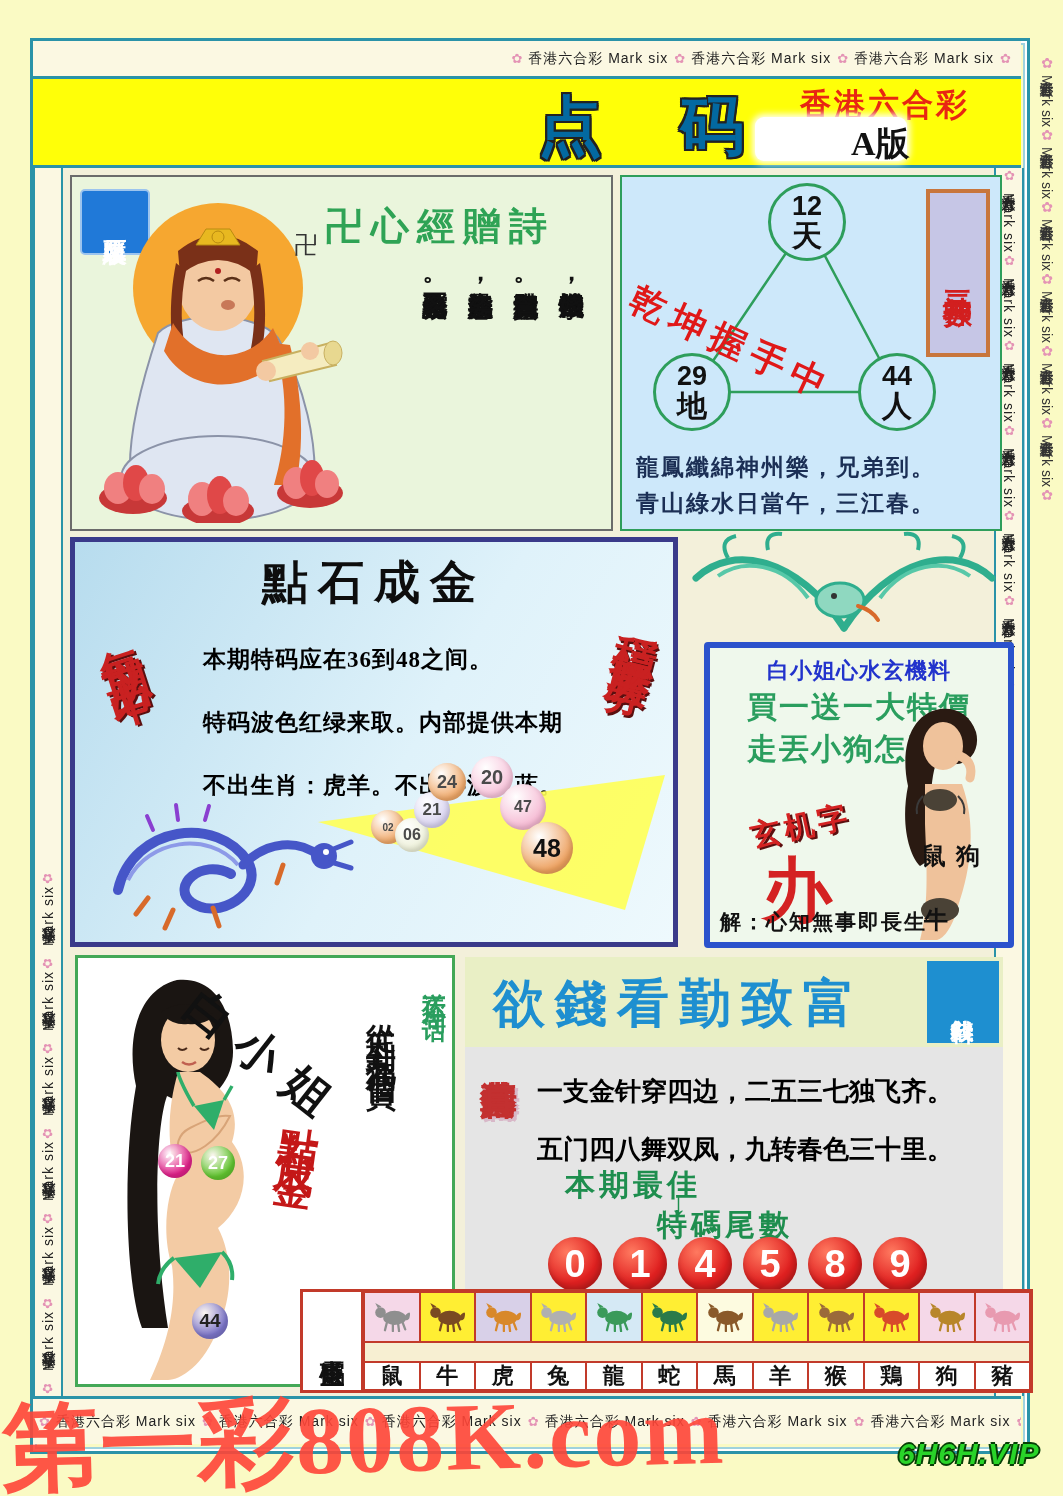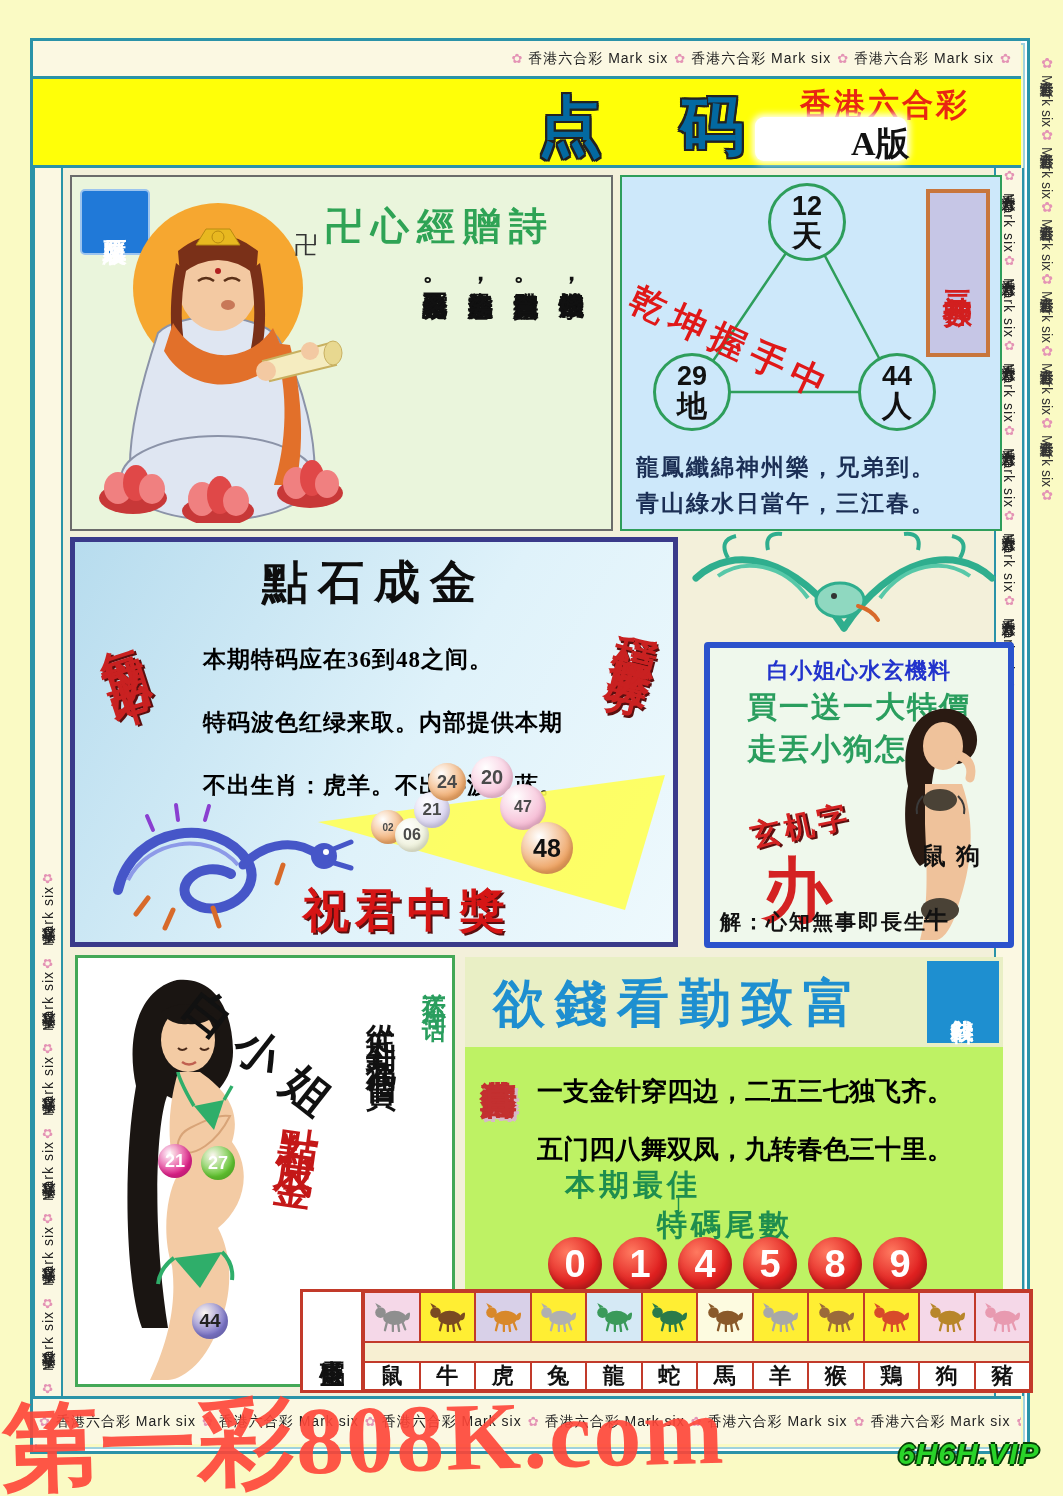--- a/index.html
+++ b/index.html
@@ -96,21 +96,21 @@
                font-weight:900;color:#c41818;letter-spacing:14px;transform:rotate(8deg);font-family:"Liberation Serif","DejaVu Serif",serif;}
   .girl-advice{position:absolute;left:282px;top:42px;writing-mode:vertical-rl;text-orientation:upright;font-size:30px;color:#111;
                letter-spacing:10px;font-family:"Liberation Serif","DejaVu Serif",serif;font-weight:700;}
   .girl-gift{position:absolute;left:340px;top:16px;writing-mode:vertical-rl;text-orientation:upright;font-size:24px;
              font-weight:900;color:#2a9e5e;letter-spacing:6px;}
   
   .fortune-title{left:465px;top:957px;width:538px;height:90px;background:#e9efc5;}
   .fortune-title .ttl{position:absolute;left:28px;top:12px;font-size:52px;font-weight:900;color:#1e8fd0;letter-spacing:10px;}
   .fortune-corner{position:absolute;right:4px;top:4px;width:72px;height:82px;background:#1e8fd0;color:#fff;font-size:23px;
                   font-weight:900;writing-mode:vertical-rl;text-orientation:upright;display:flex;align-items:center;justify-content:center;}
-  .fortune-content{left:465px;top:1047px;width:538px;height:242px;background:#bef264;}
+  .fortune-content{left:465px;top:1047px;width:538px;height:242px;background:#e5e5e5;}
   .fortune-side{position:absolute;left:4px;top:4px;width:58px;writing-mode:vertical-rl;text-orientation:upright;
                 font-size:37px;font-weight:900;color:#c33030;text-shadow:3px 3px 0 #d8b8c8;line-height:58px;}
   .fortune-verse{position:absolute;left:72px;top:16px;font-size:26px;font-weight:900;color:#000;line-height:58px;
                  font-family:"Liberation Serif","DejaVu Serif",serif;}
   .fgreen{position:absolute;font-size:30px;font-weight:900;color:#1e8e4e;font-family:"Liberation Serif","DejaVu Serif",serif;letter-spacing:4px;}
   .tailball{position:absolute;top:190px;width:54px;height:54px;border-radius:50%;color:#fff;font-size:38px;font-weight:900;
             display:flex;align-items:center;justify-content:center;box-shadow:inset -2px -4px 6px rgba(0,0,0,.25);}
   
   .zodiac{left:300px;top:1289px;width:733px;height:104px;border:3px solid #c23a2a;background:#fbf3dc;box-sizing:border-box;
           display:flex;z-index:4;}
@@ -265,21 +265,20 @@
     </svg>
     <div id="heart-balls">
         <div class="ball" style="left: 296px; top: 268px; width: 34px; height: 34px; font-size: 10px; background: radial-gradient(circle at 35% 28%, rgb(255, 255, 255) 0%, rgb(240, 168, 104) 70%); color: rgb(74, 74, 74); text-align: right;">02</div>
         <div class="ball" style="left: 320px; top: 276px; width: 34px; height: 34px; font-size: 16px; background: radial-gradient(circle at 35% 28%, rgb(255, 255, 255) 0%, rgb(237, 240, 216) 70%); color: rgb(74, 74, 74);">06</div>
         <div class="ball" style="left: 339px; top: 250px; width: 36px; height: 36px; font-size: 17px; background: radial-gradient(circle at 35% 28%, rgb(255, 255, 255) 0%, rgb(216, 210, 240) 70%); color: rgb(74, 74, 74);">21</div>
         <div class="ball" style="left: 353px; top: 221px; width: 38px; height: 38px; font-size: 18px; background: radial-gradient(circle at 35% 28%, rgb(255, 255, 255) 0%, rgb(240, 168, 104) 70%); color: rgb(74, 74, 74);">24</div>
         <div class="ball" style="left: 396px; top: 214px; width: 42px; height: 42px; font-size: 20px; background: radial-gradient(circle at 35% 28%, rgb(255, 255, 255) 0%, rgb(247, 195, 218) 70%); color: rgb(74, 74, 74);">20</div>
         <div class="ball" style="left: 425px; top: 242px; width: 46px; height: 46px; font-size: 16px; background: radial-gradient(circle at 35% 28%, rgb(255, 255, 255) 0%, rgb(245, 184, 210) 70%); color: rgb(74, 74, 74);">47</div>
         <div class="ball" style="left: 446px; top: 280px; width: 52px; height: 52px; font-size: 25px; background: radial-gradient(circle at 35% 28%, rgb(255, 255, 255) 0%, rgb(237, 160, 94) 70%); color: rgb(17, 17, 17);">48</div>
       </div>
-    <div class="heart-wish">祝君中獎</div>
   </div>
 
   <svg class="abs decor z2" viewBox="0 0 312 114">
     <path d="M156,100 C110,30 45,15 8,50" stroke="#2fae8e" stroke-width="7" fill="none" stroke-linecap="round"></path>
     <path d="M156,100 C202,30 267,15 304,50" stroke="#2fae8e" stroke-width="7" fill="none" stroke-linecap="round"></path>
     <path d="M120,70 C95,35 55,30 30,48 M192,70 C217,35 257,30 282,48" stroke="#57c8a8" stroke-width="4" fill="none"></path>
     <path d="M40,30 q-10,-18 8,-22 M80,22 q-4,-18 14,-16 M230,22 q4,-18 -14,-16 M272,30 q10,-18 -8,-22" stroke="#2fae8e" stroke-width="4" fill="none"></path>
     <ellipse cx="152" cy="72" rx="24" ry="17" fill="#8fd8c0" stroke="#2fae8e" stroke-width="3"></ellipse>
     <circle cx="146" cy="68" r="3" fill="#333"></circle>
     <path d="M170,78 q14,4 20,14" stroke="#d86a2a" stroke-width="4" fill="none" stroke-linecap="round"></path>

